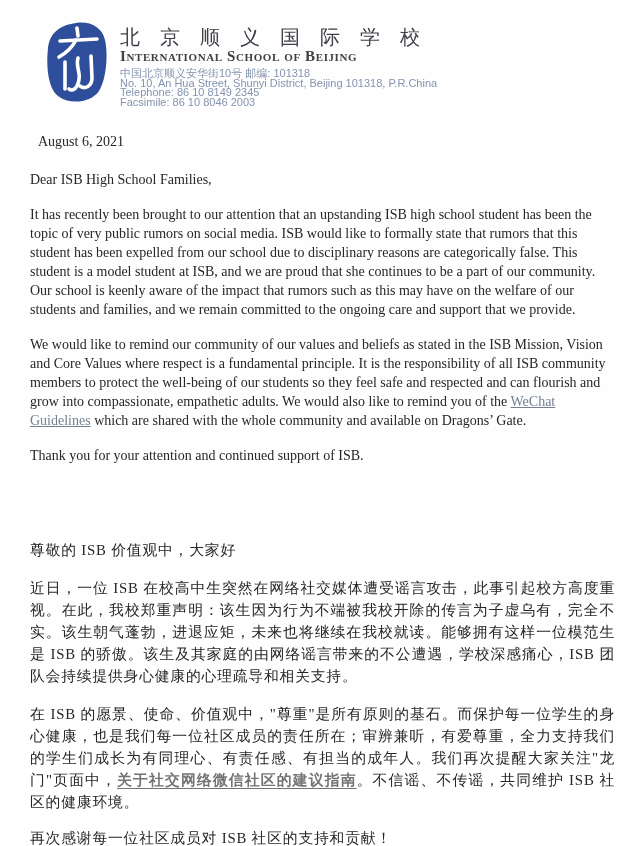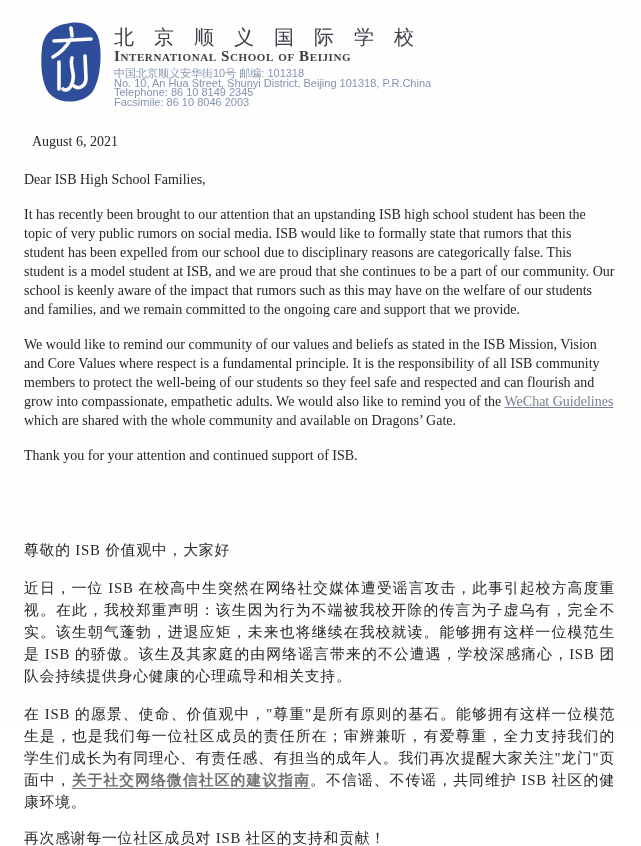--- a/index.html
+++ b/index.html
@@ -6,21 +6,21 @@
   body {
     width: 641px; height: 846px;
     background: #ffffff;
     font-family: "Liberation Serif", "DejaVu Serif", serif;
     color: #262626;
     overflow: hidden;
   }
   .page {
     width: 641px; height: 722px;
     box-sizing: border-box;
-    padding: 18px 26px 0 24px;
+    padding: 18px 26px 0 30px;
     background: #fefefe;
   }
   
   .letterhead { display: flex; align-items: flex-start; gap: 11px; }
   .seal { margin-left: 15px; margin-top: 2px; flex: none; }
   .lh-text { padding-top: 8px; }
   .zh-name {
     font-size: 20px; letter-spacing: 7.5px;
     color: #3e4049; font-weight: 500;
     line-height: 22px; white-space: nowrap;
@@ -98,18 +98,18 @@
     <p class="en">It has recently been brought to our attention that an upstanding ISB high school student has been the topic of very public rumors on social media.  ISB would like to formally state that rumors that this student has been expelled from our school due to disciplinary reasons are categorically false.  This student is a model student at ISB, and we are proud that she continues to be a part of our community. Our school is keenly aware of the impact that rumors such as this may have on the welfare of our students and families, and we remain committed to the ongoing care and support that we provide.</p>
 
     <p class="en"><span>We would like to remind our community of our values and beliefs as stated in the ISB Mission, Vision and Core Values where respect is a fundamental principle. It is the responsibility of all ISB community members to protect the well-being of our students so they feel safe and respected and can flourish and grow into compassionate, empathetic adults. We would also like to remind you of the </span><a class="link-en">WeChat Guidelines</a><span> which are shared with the whole community and available on Dragons’ Gate.</span></p>
 
     <p class="en closing-en">Thank you for your attention and continued support of ISB.</p>
 
     <p class="zh sal-zh">尊敬的 ISB 价值观中，大家好</p>
 
     <p class="zh">近日，一位 ISB 在校高中生突然在网络社交媒体遭受谣言攻击，此事引起校方高度重视。在此，我校郑重声明：该生因为行为不端被我校开除的传言为子虚乌有，完全不实。该生朝气蓬勃，进退应矩，未来也将继续在我校就读。能够拥有这样一位模范生是 ISB 的骄傲。该生及其家庭的由网络谣言带来的不公遭遇，学校深感痛心，ISB 团队会持续提供身心健康的心理疏导和相关支持。</p>
 
-    <p class="zh"><span>在 ISB 的愿景、使命、价值观中，"尊重"是所有原则的基石。能够拥有这样一位模范生是，也是我们每一位社区成员的责任所在；审辨兼听，有爱尊重，全力支持我们的学生们成长为有同理心、有责任感、有担当的成年人。我们再次提醒大家关注"龙门"页面中，</span><a class="link-zh">关于社交网络微信社区的建议指南</a><span>。不信谣、不传谣，共同维护 ISB 社区的健康环境。</span></p>
+    <p class="zh"><span>在 ISB 的愿景、使命、价值观中，"尊重"是所有原则的基石。而保护每一位学生的身心健康，也是我们每一位社区成员的责任所在；审辨兼听，有爱尊重，全力支持我们的学生们成长为有同理心、有责任感、有担当的成年人。我们再次提醒大家关注"龙门"页面中，</span><a class="link-zh">关于社交网络微信社区的建议指南</a><span>。不信谣、不传谣，共同维护 ISB 社区的健康环境。</span></p>
 
     <p class="zh closing-zh">再次感谢每一位社区成员对 ISB 社区的支持和贡献！</p>
   </main>
 
 </div>
 
 </body></html>

